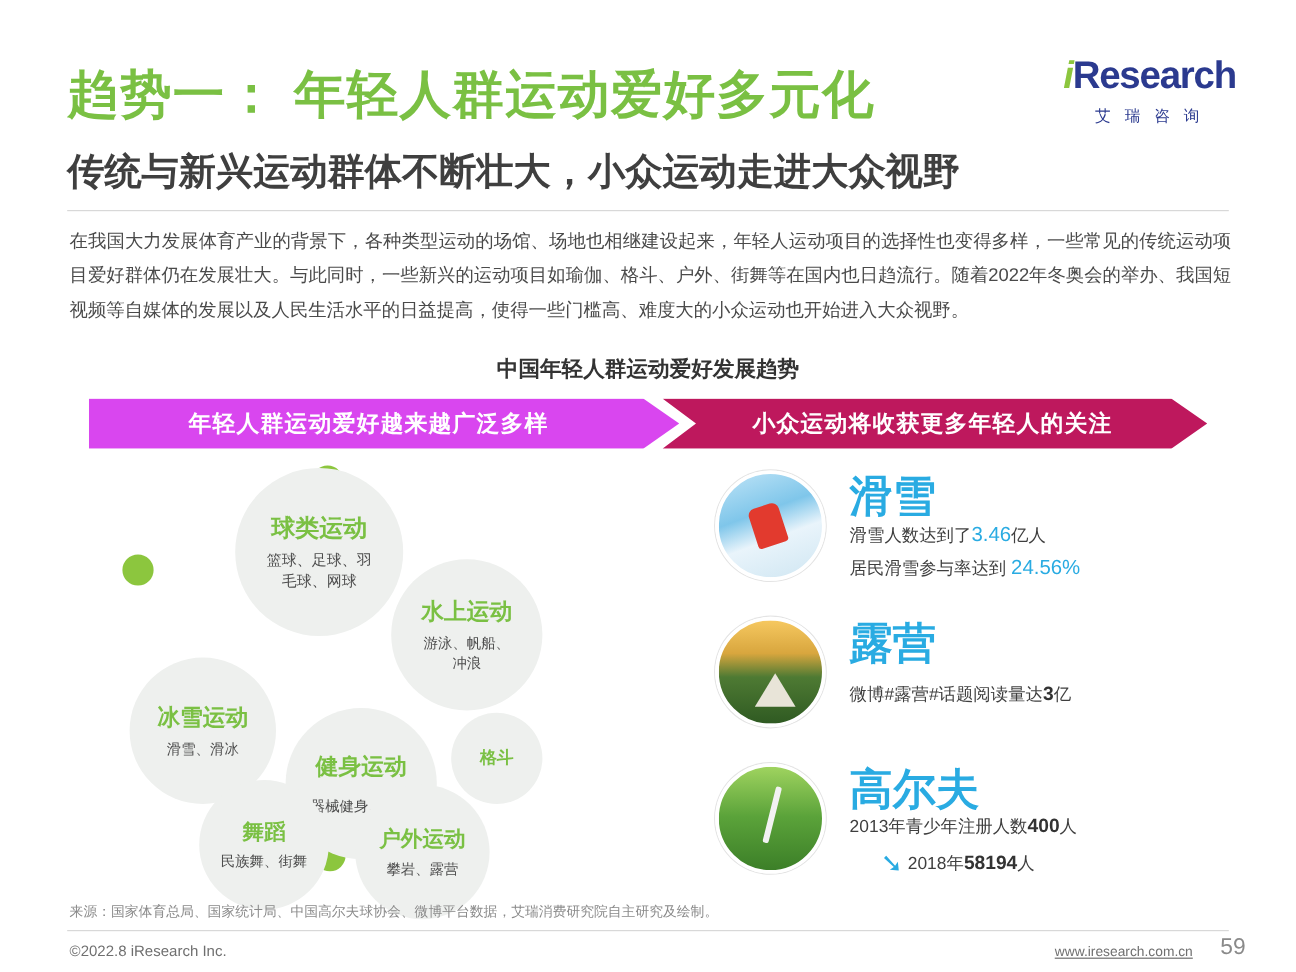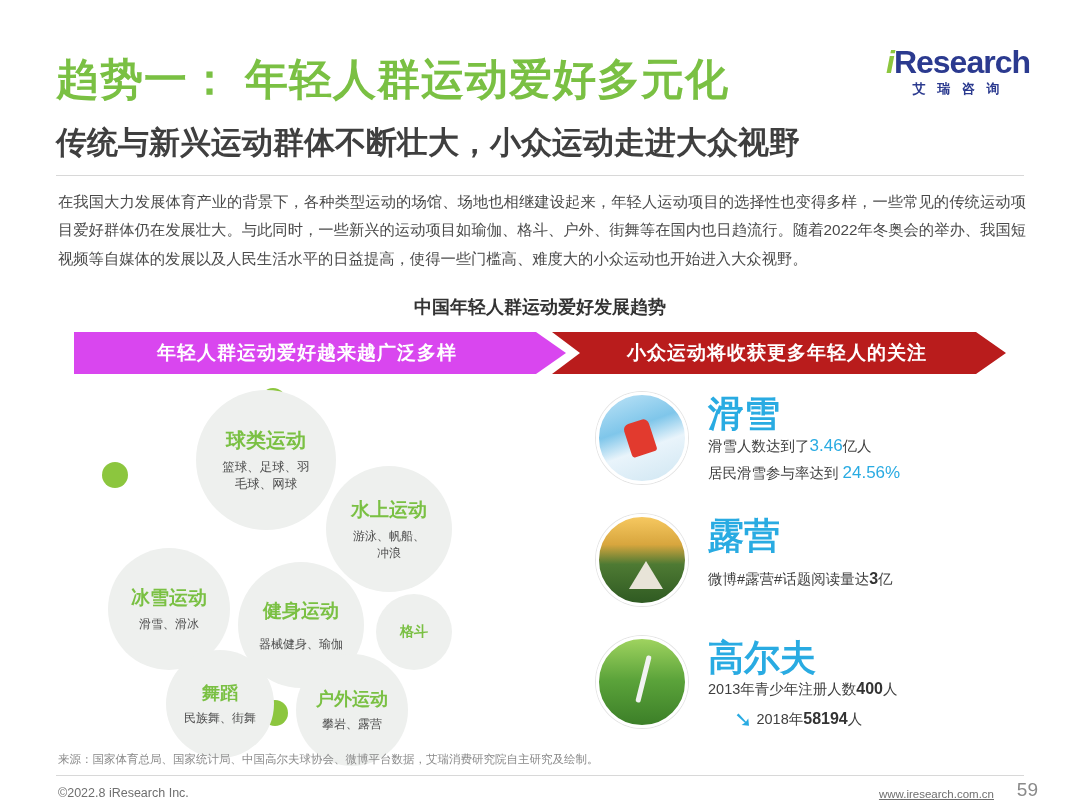--- a/index.html
+++ b/index.html
@@ -9,21 +9,21 @@
     background: #ffffff;
     overflow: hidden;
   }
   .page { position: relative; width: 1080px; height: 810px; background:#fff; }
 
   
   .logo-block { position:absolute; right:42px; top:46px; width:160px; text-align:center; }
   .logo-main { font-size:32px; font-weight:bold; letter-spacing:-1px; line-height:1; }
   .logo-i { color:#8cc63e; font-style:italic; }
   .logo-res { color:#2b3a8f; }
-  .logo-sub { margin-top:2px; font-size:13px; color:#2b3a8f; letter-spacing:4px;font-weight:bold; }
+  .logo-sub { margin-top:10px; font-size:13px; color:#2b3a8f; letter-spacing:4px; }
 
   
   .title-main {
     position:absolute; left:56px; top:56px;
     font-size:43px; font-weight:bold; color:#7ac043;
     letter-spacing:1px; line-height:1.1;
   }
   .title-sub {
     position:absolute; left:56px; top:122px;
     font-size:31px; font-weight:bold; color:#3f3f3f;
@@ -49,21 +49,21 @@
     position:absolute; top:0; height:42px;
     display:flex; align-items:center; justify-content:center;
     color:#fff; font-weight:bold; font-size:19px; letter-spacing:1px;
   }
   .arrow-green {
     left:0; width:492px; background:#d946ef;
     clip-path: polygon(0 0, 462px 0, 492px 50%, 462px 100%, 0 100%);
     padding-right:26px;
   }
   .arrow-blue {
-    left:478px; width:454px; background:#b91c1c;
+    left:478px; width:454px; background:#be185d;
     clip-path: polygon(0 0, 424px 0, 454px 50%, 424px 100%, 0 100%, 28px 50%);
     padding-left:20px; padding-right:24px;
   }
 
   
   .bubbles { position:absolute; left:74px; top:382px; width:500px; height:370px; }
   .bubble {
     position:absolute; border-radius:50%;
     background:#eef0ee;
     display:flex; flex-direction:column; align-items:center; justify-content:center;
@@ -75,21 +75,21 @@
 
   .b1 { left:122px; top:8px;  width:140px; height:140px; }
   .b1 .b-title { font-size:20px; }
   .b1 .b-desc { font-size:12.5px; }
   .b2 { left:252px; top:84px; width:126px; height:126px; }
   .b2 .b-title { font-size:19px; }
   .b2 .b-desc { font-size:12px; }
   .b3 { left:34px;  top:166px; width:122px; height:122px; }
   .b3 .b-title { font-size:19px; }
   .b3 .b-desc { font-size:12px; }
-  .b4 { left:164px; top:180px; width:126px; height:126px;gap:7px; }
+  .b4 { left:164px; top:208px; width:126px; height:126px;gap:7px; }
   .b4 .b-title { font-size:19px; }
   .b4 .b-desc { font-size:12px; }
   .b5 { left:302px; top:212px; width:76px; height:76px; }
   .b5 .b-title { font-size:14px; }
   .b6 { left:92px;  top:268px; width:108px; height:108px; }
   .b6 .b-title { font-size:18px; }
   .b6 .b-desc { font-size:12px; }
   .b7 { left:222px; top:272px; width:112px; height:112px; }
   .b7 .b-title { font-size:18px; }
   .b7 .b-desc { font-size:12px; }

